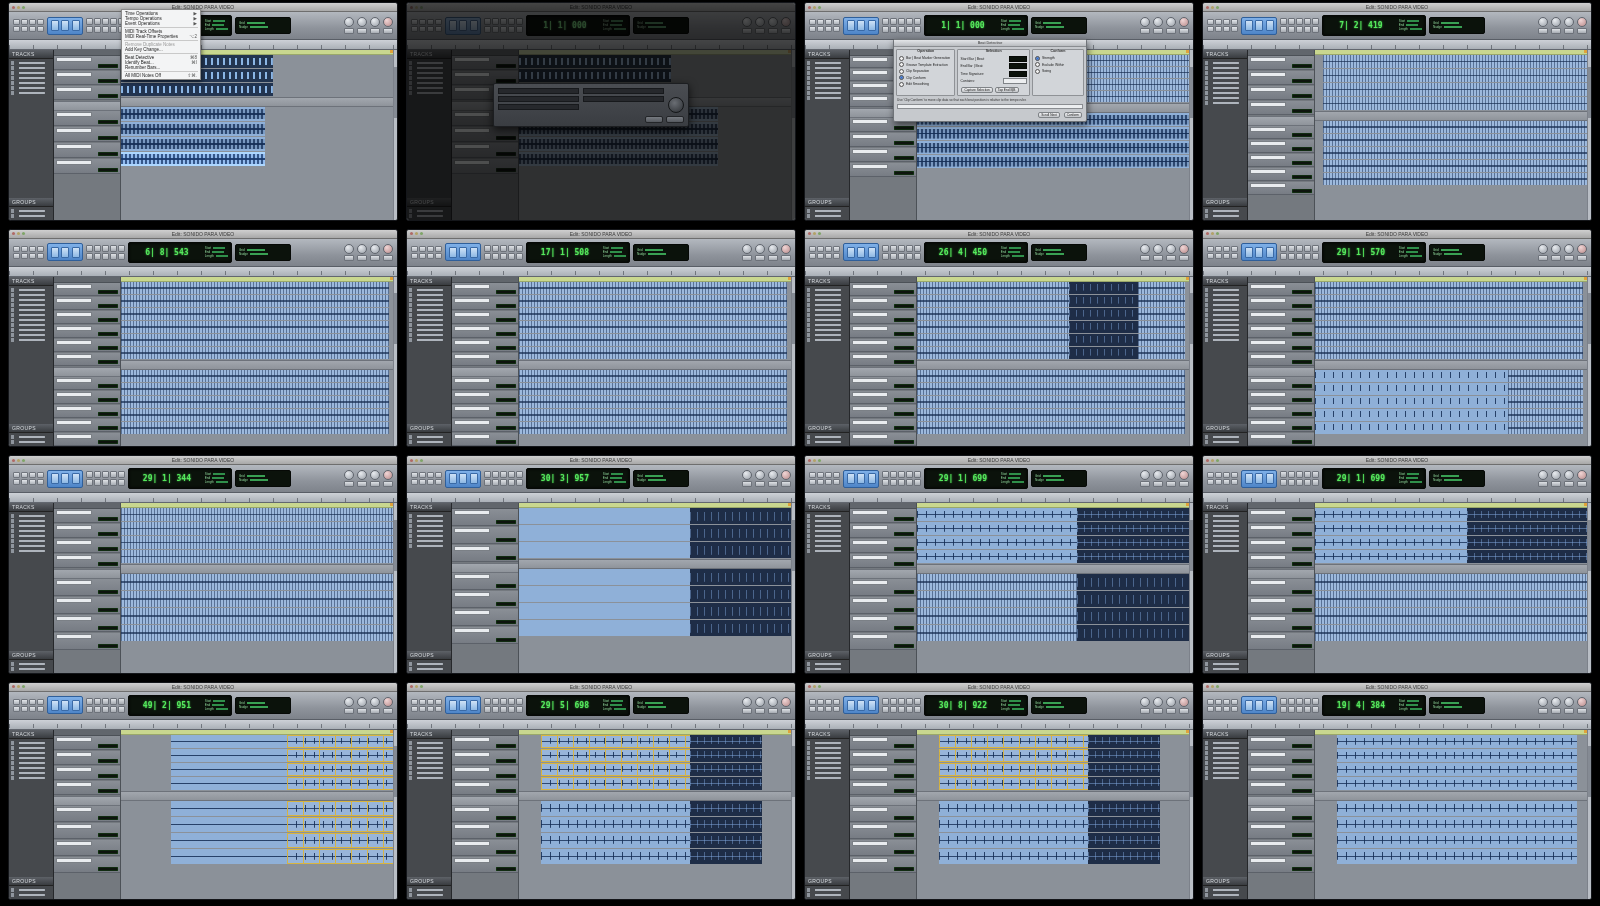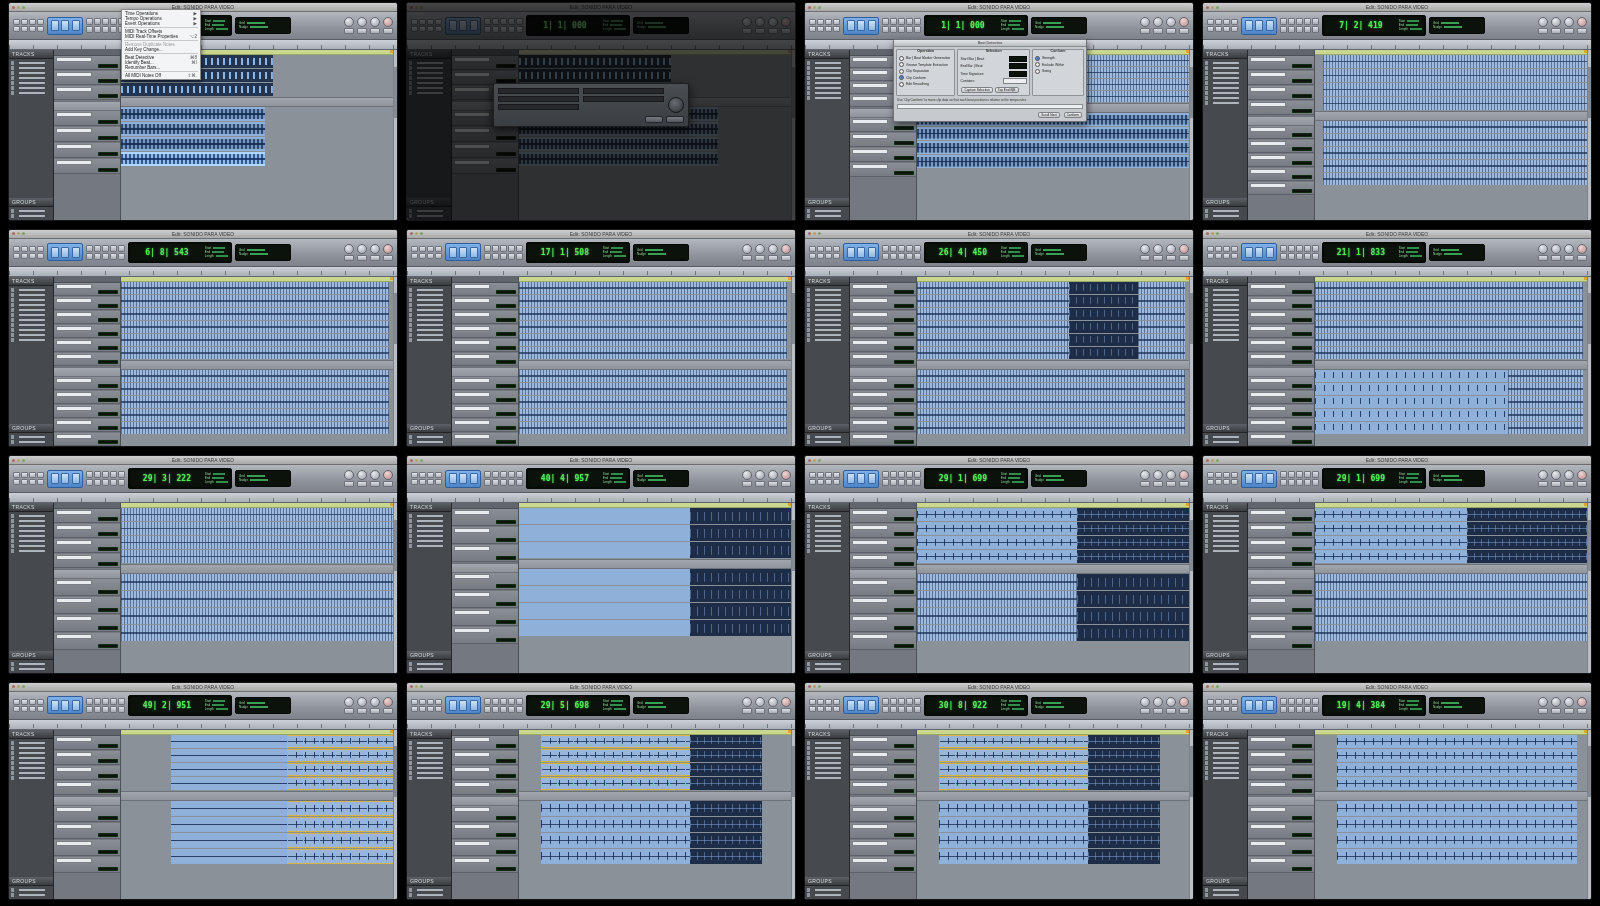--- a/index.html
+++ b/index.html
@@ -1566,21 +1566,21 @@
             <i></i>
             <i></i>
             <i></i>
             <i></i>
             <i></i>
             <i></i>
             <i></i>
             <i></i>
           </span>
         <span class="lcd-main">
-          <span class="lcd-count">21| 1| 833</span>
+          <span class="lcd-count">29| 1| 570</span>
           <span class="lcd-stack">
             <b>Start</b>
             <b>End</b>
             <b>Length</b>
           </span>
         </span>
         <span class="lcd-sub">
           <b>Grid</b>
           <b>Nudge</b>
         </span>
@@ -1764,21 +1764,21 @@
             <i></i>
             <i></i>
             <i></i>
             <i></i>
             <i></i>
             <i></i>
             <i></i>
             <i></i>
           </span>
         <span class="lcd-main">
-          <span class="lcd-count">29| 3| 222</span>
+          <span class="lcd-count">29| 1| 344</span>
           <span class="lcd-stack">
             <b>Start</b>
             <b>End</b>
             <b>Length</b>
           </span>
         </span>
         <span class="lcd-sub">
           <b>Grid</b>
           <b>Nudge</b>
         </span>
@@ -1933,21 +1933,21 @@
             <i></i>
             <i></i>
             <i></i>
             <i></i>
             <i></i>
             <i></i>
             <i></i>
             <i></i>
           </span>
         <span class="lcd-main">
-          <span class="lcd-count">40| 4| 957</span>
+          <span class="lcd-count">30| 3| 957</span>
           <span class="lcd-stack">
             <b>Start</b>
             <b>End</b>
             <b>Length</b>
           </span>
         </span>
         <span class="lcd-sub">
           <b>Grid</b>
           <b>Nudge</b>
         </span>

